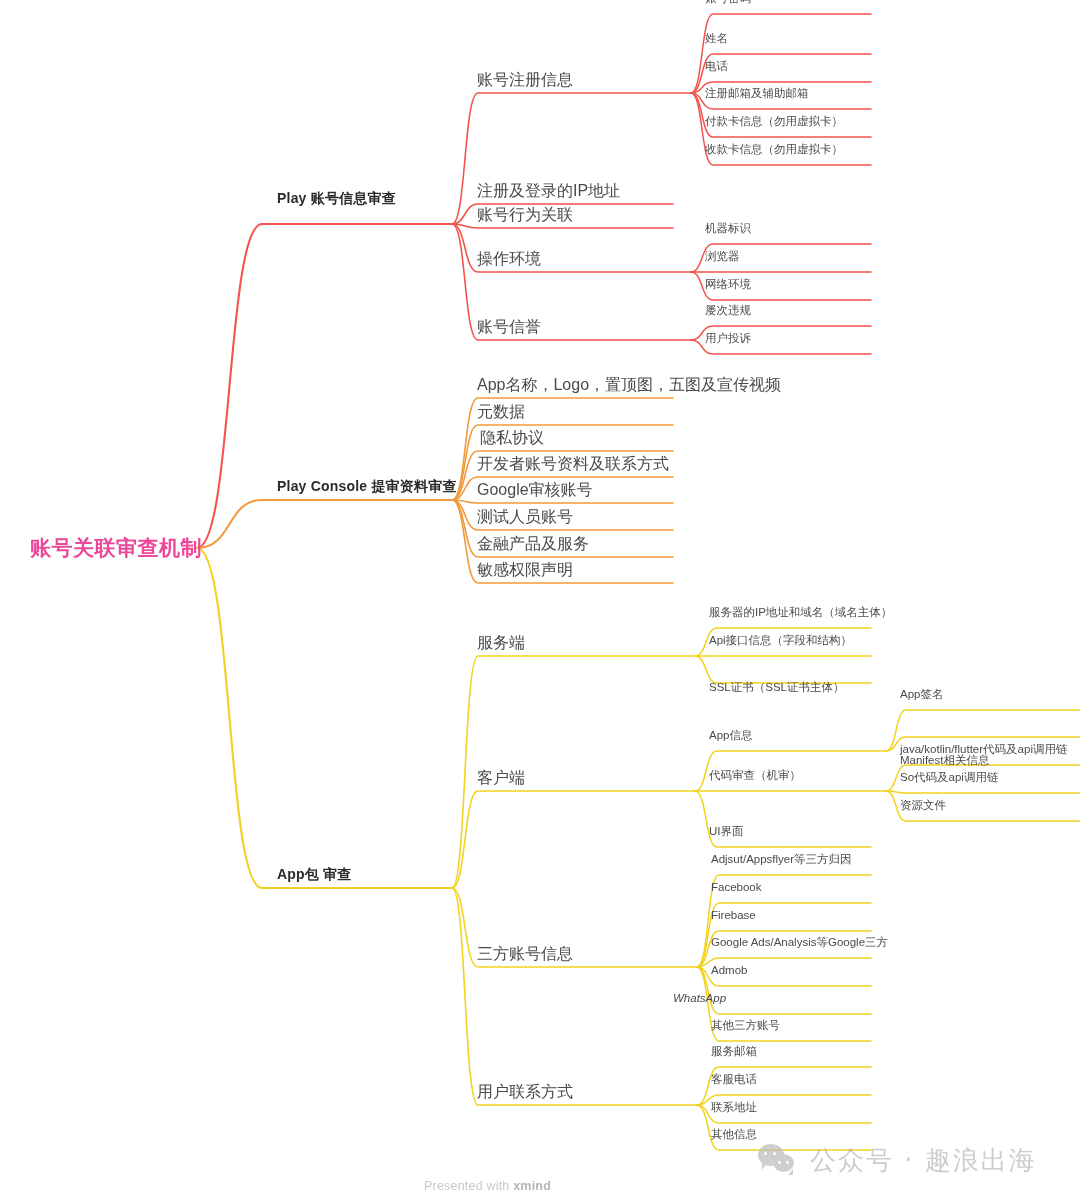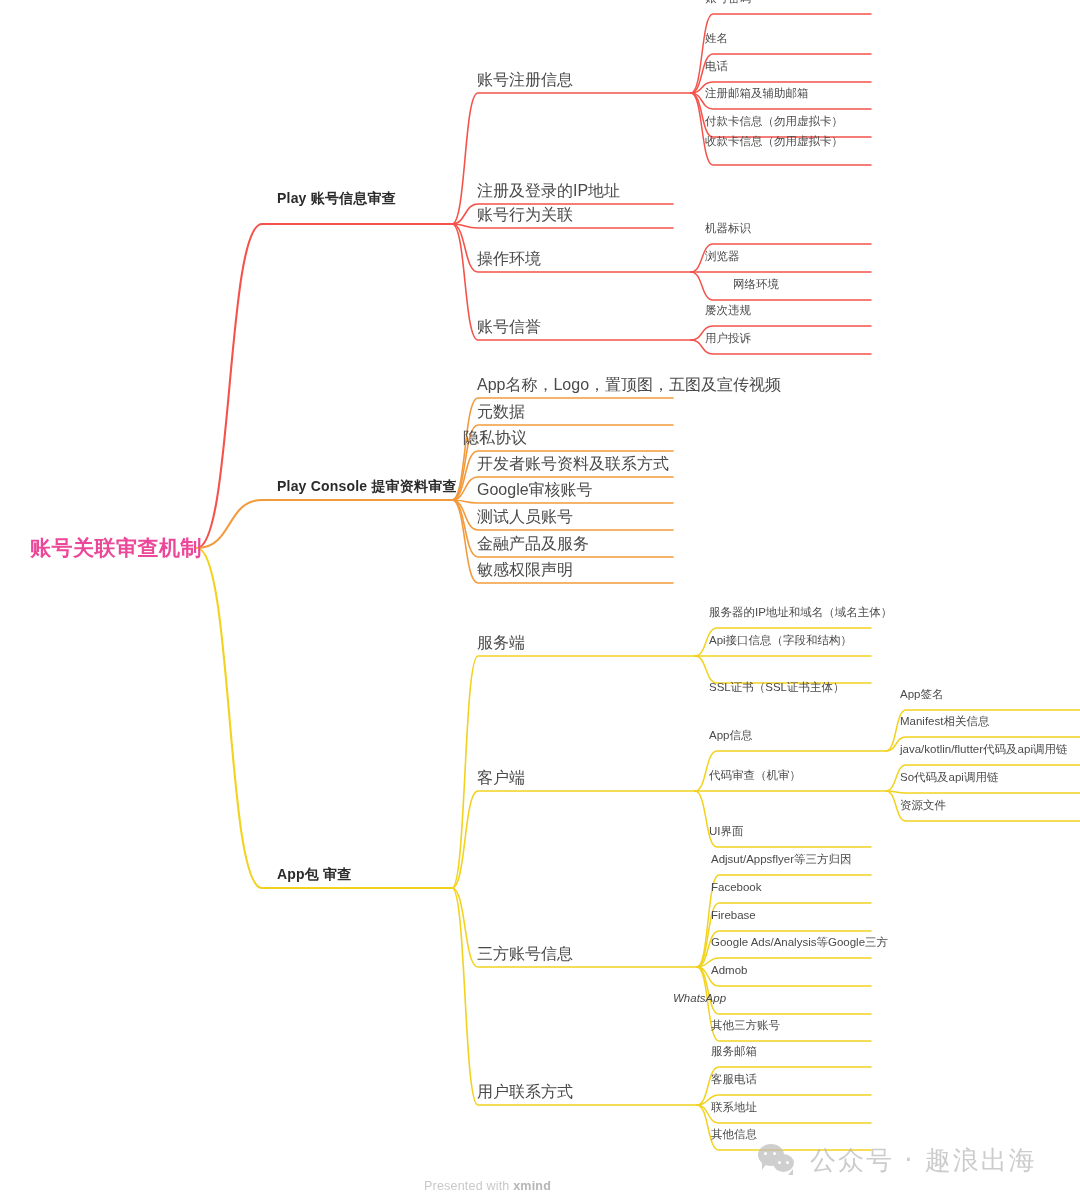--- a/index.html
+++ b/index.html
@@ -103,33 +103,33 @@
       <div class="node root" style="left: 30px; top: 537px;">账号关联审查机制</div>
       <div class="node lvl1" style="left: 277px; top: 191px;">Play 账号信息审查</div>
       <div class="node lvl1" style="left: 277px; top: 479px;">Play Console 提审资料审查</div>
       <div class="node lvl1" style="left: 277px; top: 867px;">App包 审查</div>
       <div class="node lvl2" style="left: 477px; top: 72px;">账号注册信息</div>
       <div class="node lvl3" style="left: 705px; top: -7px;">账号密码</div>
       <div class="node lvl3" style="left: 705px; top: 33px;">姓名</div>
       <div class="node lvl3" style="left: 705px; top: 61px;">电话</div>
       <div class="node lvl3" style="left: 705px; top: 88px;">注册邮箱及辅助邮箱</div>
       <div class="node lvl3" style="left: 705px; top: 116px;">付款卡信息（勿用虚拟卡）</div>
-      <div class="node lvl3" style="left: 705px; top: 136px;">收款卡信息（勿用虚拟卡）</div>
+      <div class="node lvl3" style="left: 705px; top: 144px;">收款卡信息（勿用虚拟卡）</div>
       <div class="node lvl2" style="left: 477px; top: 183px;">注册及登录的IP地址</div>
       <div class="node lvl2" style="left: 477px; top: 207px;">账号行为关联</div>
       <div class="node lvl2" style="left: 477px; top: 251px;">操作环境</div>
       <div class="node lvl3" style="left: 705px; top: 223px;">机器标识</div>
       <div class="node lvl3" style="left: 705px; top: 251px;">浏览器</div>
-      <div class="node lvl3" style="left: 705px; top: 279px; margin-left: 28px;">网络环境</div>
+      <div class="node lvl3" style="left: 705px; top: 279px;">网络环境</div>
       <div class="node lvl2" style="left: 477px; top: 319px;">账号信誉</div>
       <div class="node lvl3" style="left: 705px; top: 305px;">屡次违规</div>
       <div class="node lvl3" style="left: 705px; top: 333px;">用户投诉</div>
       <div class="node lvl2" style="left: 477px; top: 377px;">App名称，Logo，置顶图，五图及宣传视频</div>
       <div class="node lvl2" style="left: 477px; top: 404px;">元数据</div>
-      <div class="node lvl2" style="left: 456px; top: 430px; padding-left: 7px;">隐私协议</div>
+      <div class="node lvl2" style="left: 473px; top: 430px; padding-left: 7px;">隐私协议</div>
       <div class="node lvl2" style="left: 477px; top: 456px;">开发者账号资料及联系方式</div>
       <div class="node lvl2" style="left: 477px; top: 482px;">Google审核账号</div>
       <div class="node lvl2" style="left: 477px; top: 509px;">测试人员账号</div>
       <div class="node lvl2" style="left: 477px; top: 536px;">金融产品及服务</div>
       <div class="node lvl2" style="left: 477px; top: 562px;">敏感权限声明</div>
       <div class="node lvl2" style="left: 477px; top: 635px;">服务端</div>
       <div class="node lvl3" style="left: 709px; top: 607px;">服务器的IP地址和域名（域名主体）</div>
       <div class="node lvl3" style="left: 709px; top: 635px;">Api接口信息（字段和结构）</div>
       <div class="node lvl3" style="left: 709px; top: 662px; margin-top: 20px;">SSL证书（SSL证书主体）</div>
       <div class="node lvl2" style="left: 477px; top: 770px;">客户端</div>
@@ -143,21 +143,21 @@
       <div class="node lvl3" style="left: 711px; top: 937px;">Google Ads/Analysis等Google三方</div>
       <div class="node lvl3" style="left: 711px; top: 965px;">Admob</div>
       <div class="node lvl3" style="left: 673px; top: 993px; font-style: italic;">WhatsApp</div>
       <div class="node lvl3" style="left: 711px; top: 1020px;">其他三方账号</div>
       <div class="node lvl2" style="left: 477px; top: 1084px;">用户联系方式</div>
       <div class="node lvl3" style="left: 711px; top: 1046px;">服务邮箱</div>
       <div class="node lvl3" style="left: 711px; top: 1074px;">客服电话</div>
       <div class="node lvl3" style="left: 711px; top: 1102px;">联系地址</div>
       <div class="node lvl3" style="left: 711px; top: 1129px; text-align: right;">其他信息</div>
       <div class="node lvl4" style="left: 900px; top: 689px;">App签名</div>
-      <div class="node lvl4" style="left: 900px; top: 716px;">Manifest相关信息</div>
+      <div class="node lvl4" style="left: 900px; top: 755px;">Manifest相关信息</div>
       <div class="node lvl4" style="left: 900px; top: 744px;">java/kotlin/flutter代码及api调用链</div>
       <div class="node lvl4" style="left: 900px; top: 772px;">So代码及api调用链</div>
       <div class="node lvl4" style="left: 900px; top: 800px;">资源文件</div>
     </div>
 
   <div class="footer">
     <span>Presented with </span><b>xmind</b>
   </div>
 
   <div class="wm">

